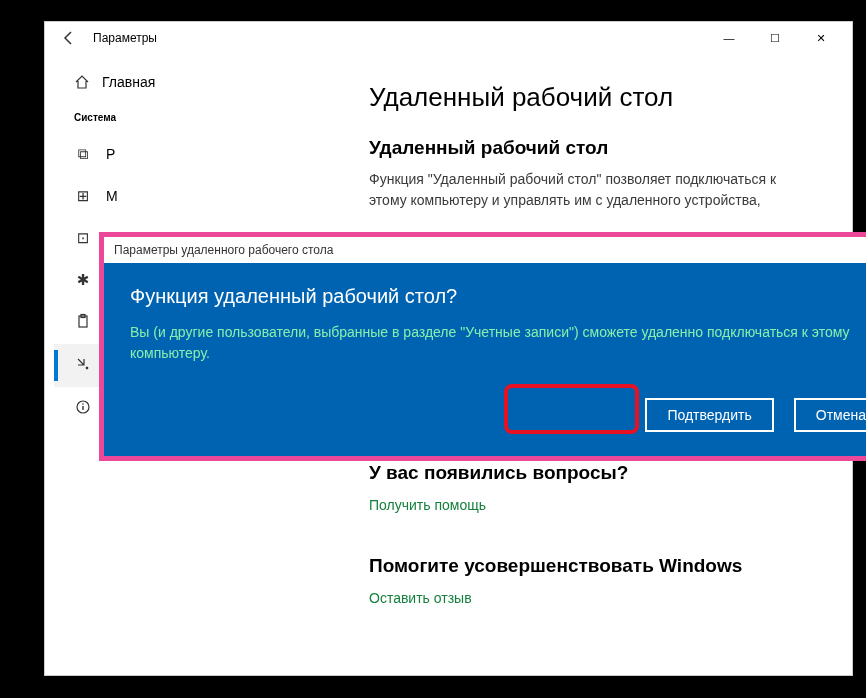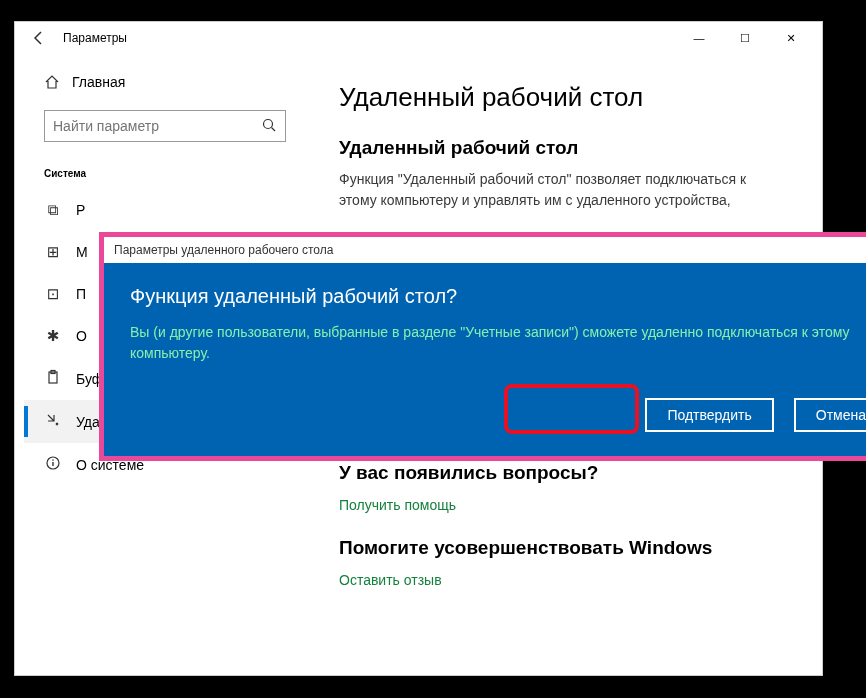--- a/index.html
+++ b/index.html
@@ -1,17 +1,17 @@
 <!DOCTYPE html>
 <html><head>
   <meta charset="utf-8">
   <style>
     * { margin: 0; padding: 0; box-sizing: border-box; font-family: "Segoe UI", Tahoma, sans-serif; }
     body { width: 866px; height: 698px; background: #000; position: relative; overflow: hidden; }
-    .window { position: absolute; left: 14px; top: 21px; width: 809px; height: 655px; background: #fff; border: 1px solid #ccc; }
+    .window { position: absolute; left: 44px; top: 21px; width: 809px; height: 655px; background: #fff; border: 1px solid #ccc; }
     .titlebar { height: 32px; display: flex; align-items: center; padding: 0 8px; }
     .back-btn { width: 32px; height: 32px; display: flex; align-items: center; justify-content: center; font-size: 16px; color: #333; cursor: pointer; }
     .title { margin-left: 8px; font-size: 12px; color: #000; }
     .win-controls { margin-left: auto; display: flex; }
     .win-btn { width: 46px; height: 32px; display: flex; align-items: center; justify-content: center; font-size: 11px; color: #000; }
     .content { display: flex; height: calc(100% - 32px); }
     .sidebar { width: 300px; padding: 12px 9px; }
     .home-row { display: flex; align-items: center; padding: 8px 20px; font-size: 14px; gap: 12px; }
     .search-box { margin: 12px 20px; border: 1px solid #999; height: 32px; display: flex; align-items: center; padding: 0 8px; background: #fff; }
     .search-box input { border: none; outline: none; flex: 1; font-size: 14px; color: #666; background: transparent; }
@@ -55,29 +55,20 @@
   </div>
 
   <div class="content">
     <div class="sidebar">
       <div class="home-row">
         <svg class="svg-ico" viewBox="0 0 16 16">
             <path d="M2 8 L8 2 L14 8 M4 7 V14 H12 V7" stroke="#333" stroke-width="1.2" fill="none"></path>
           </svg>
         <span>Главная</span>
       </div>
-      <div class="search-box">
-        <input type="text" placeholder="Найти параметр" style="">
-        <span class="sicon">
-          <svg class="svg-ico" viewBox="0 0 16 16">
-              <circle cx="7" cy="7" r="4.5" stroke="#333" stroke-width="1.2" fill="none"></circle>
-              <line x1="10.5" y1="10.5" x2="14" y2="14" stroke="#333" stroke-width="1.2"></line>
-            </svg>
-        </span>
-      </div>
       <div class="section-header">Система</div>
 
       <div class="nav-item">
         <span class="icon">⧉</span>
         <span>Р</span>
       </div>
       <div class="nav-item">
         <span class="icon">⊞</span>
         <span>М</span>
       </div>
@@ -120,21 +111,21 @@
 
     <div class="main">
       <div class="page-title">Удаленный рабочий стол</div>
       <div class="sub-title">Удаленный рабочий стол</div>
       <div class="body-text">Функция "Удаленный рабочий стол" позволяет подключаться к этому компьютеру и управлять им с удаленного устройства,</div>
       <div style="text-align:right;margin-top:38px;" class="body-text">го</div>
       <div style="height:140px"></div>
       <div class="link">доступ к этом компьютеру</div>
       <div class="sub-title" style="margin-top:30px">У вас появились вопросы?</div>
       <div class="link">Получить помощь</div>
-      <div class="sub-title" style="margin-top:20px">Помогите усовершенствовать Windows</div>
+      <div class="sub-title" style="margin-top:38px">Помогите усовершенствовать Windows</div>
       <div class="link">Оставить отзыв</div>
     </div>
   </div>
 </div>
 
 <div class="dialog-shadow">
   <div class="dialog-title">Параметры удаленного рабочего стола</div>
   <div class="dialog-body">
     <div class="dialog-heading">Функция удаленный рабочий стол?</div>
     <div class="dialog-text">Вы (и другие пользователи, выбранные в разделе "Учетные записи") сможете удаленно подключаться к этому компьютеру.</div>

